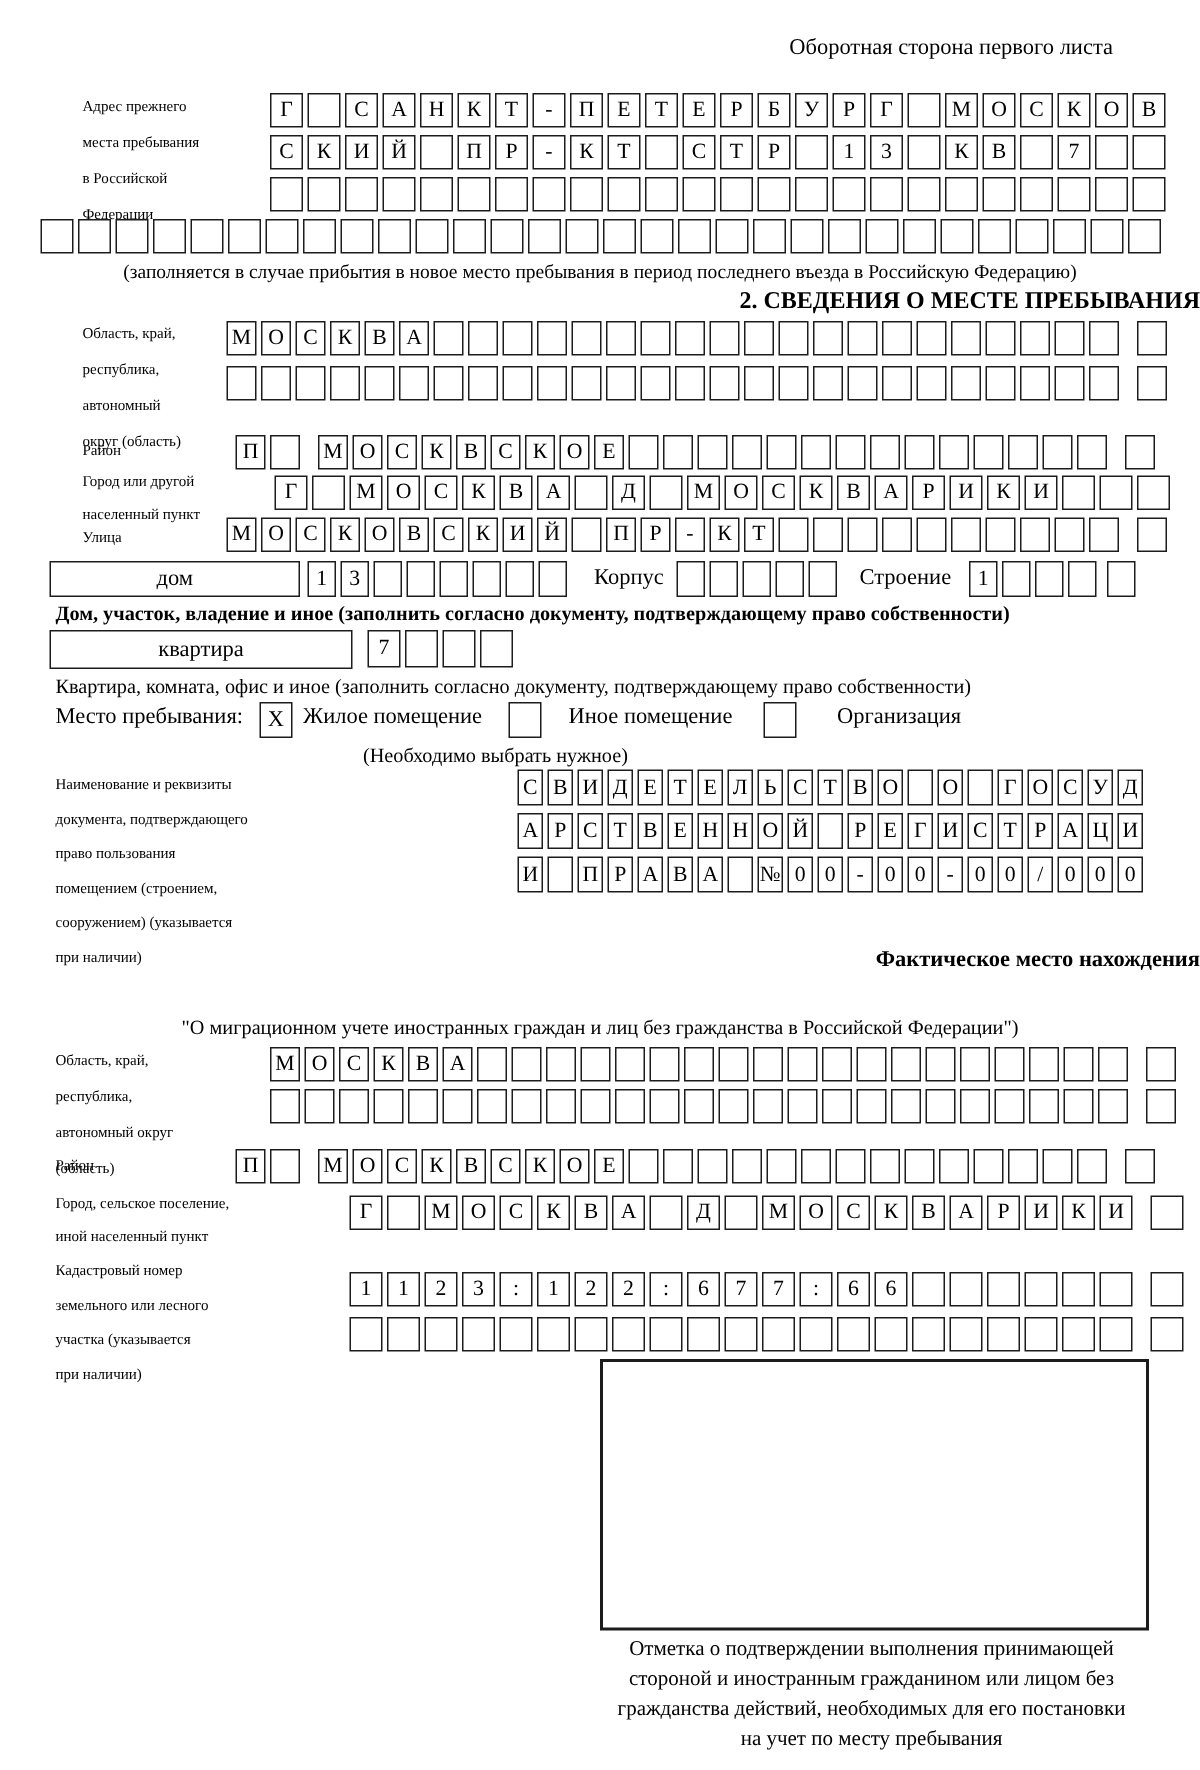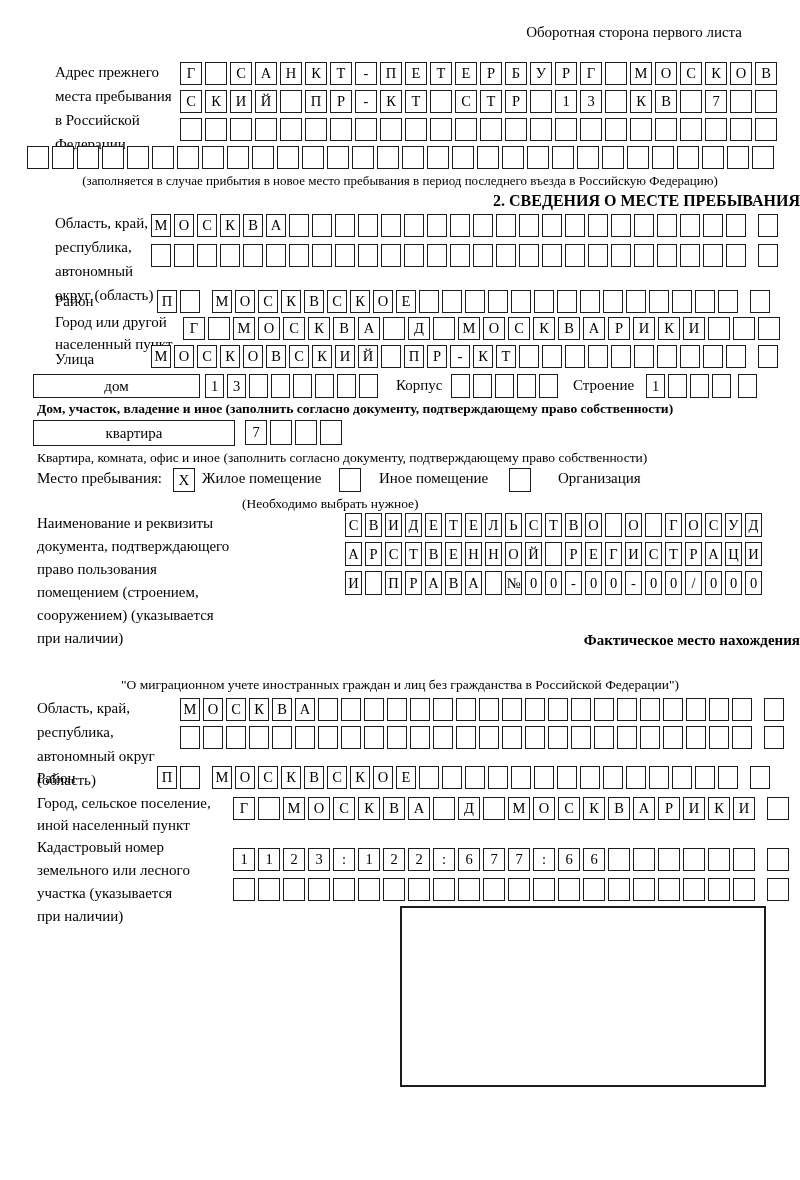--- a/index.html
+++ b/index.html
@@ -1,19 +1,19 @@
 <!DOCTYPE html>
 <html><head>
 <meta charset="utf-8">
 <style>
   html,body{margin:0;padding:0;background:#fff;}
   .page{position:relative;width:800px;height:1180px;background:#fff;overflow:hidden;
         font-family:"Liberation Serif","DejaVu Serif",serif;color:#000;}
   .abs{position:absolute;}
-  .lbl{font-size:15px;line-height:24px;white-space:pre-line;}
+  .lbl{font-size:10px;line-height:24px;white-space:pre-line;}
   .lh22{line-height:22px;}
   .lh23{line-height:23px;}
   .note{font-size:13px;}
   .center{left:0;right:0;text-align:center;}
   .b{font-weight:bold;text-align:right;}
   .row{position:absolute;display:flex;align-items:flex-start;}
   .c{box-sizing:border-box;border:1.8px solid #1c1c1c;background:#fff;display:flex;
      align-items:center;justify-content:center;font-size:14.5px;flex:0 0 auto;}
   .r1 .c{width:22px;height:23px;margin-right:3px;}
   .r2 .c{width:20px;height:23px;margin-right:3px;}
@@ -611,14 +611,18 @@
       <div class="c"></div>
       <div class="c"></div>
       <div class="c"></div>
       <div class="c"></div>
       <div class="c"></div>
       <div class="sp"></div>
       <div class="c"></div>
     </div>
 
   <div class="stampbox" style="left:400px;top:906px;width:362px;height:177px;"></div>
+  <div class="abs caption" style="left:396px;top:1090px;width:370px;">Отметка о подтверждении выполнения принимающей
+стороной и иностранным гражданином или лицом без
+гражданства действий, необходимых для его постановки
+на учет по месту пребывания</div>
 
 </div>
 
 </body></html>

